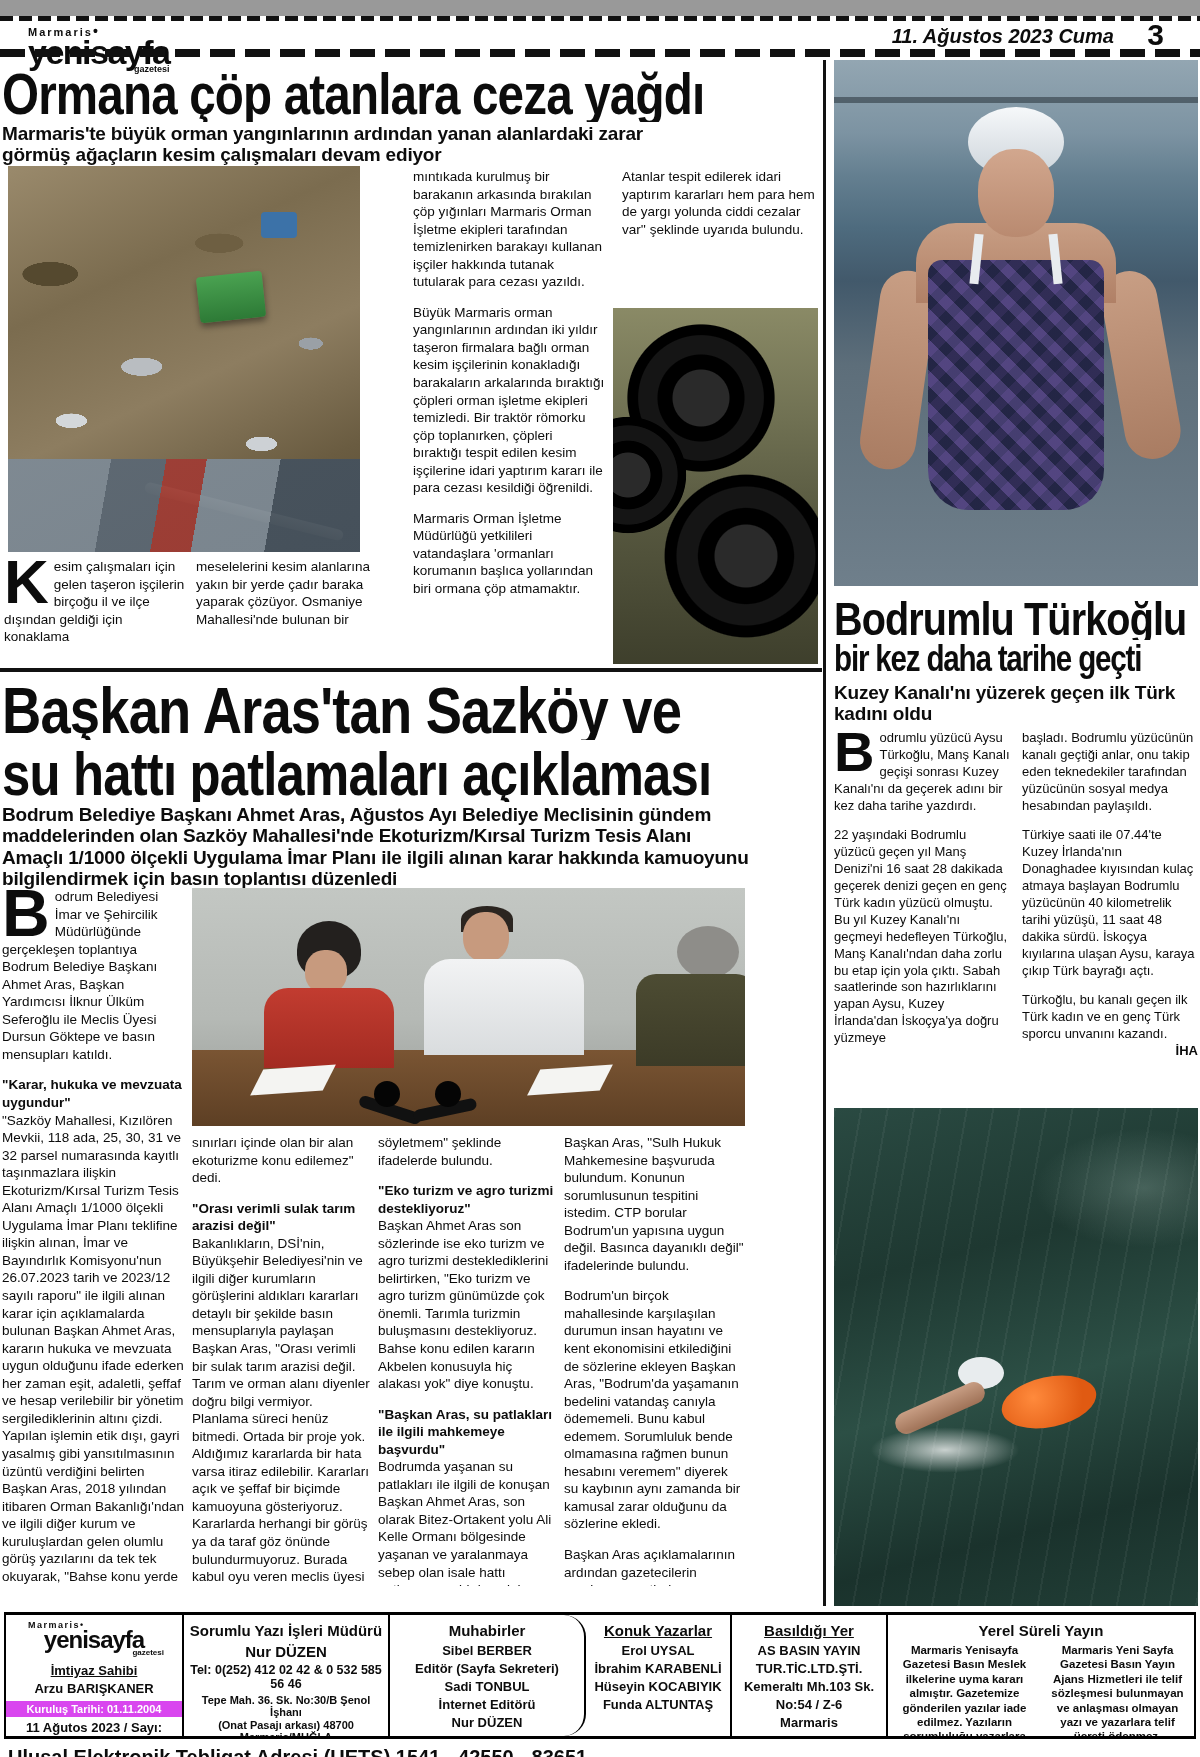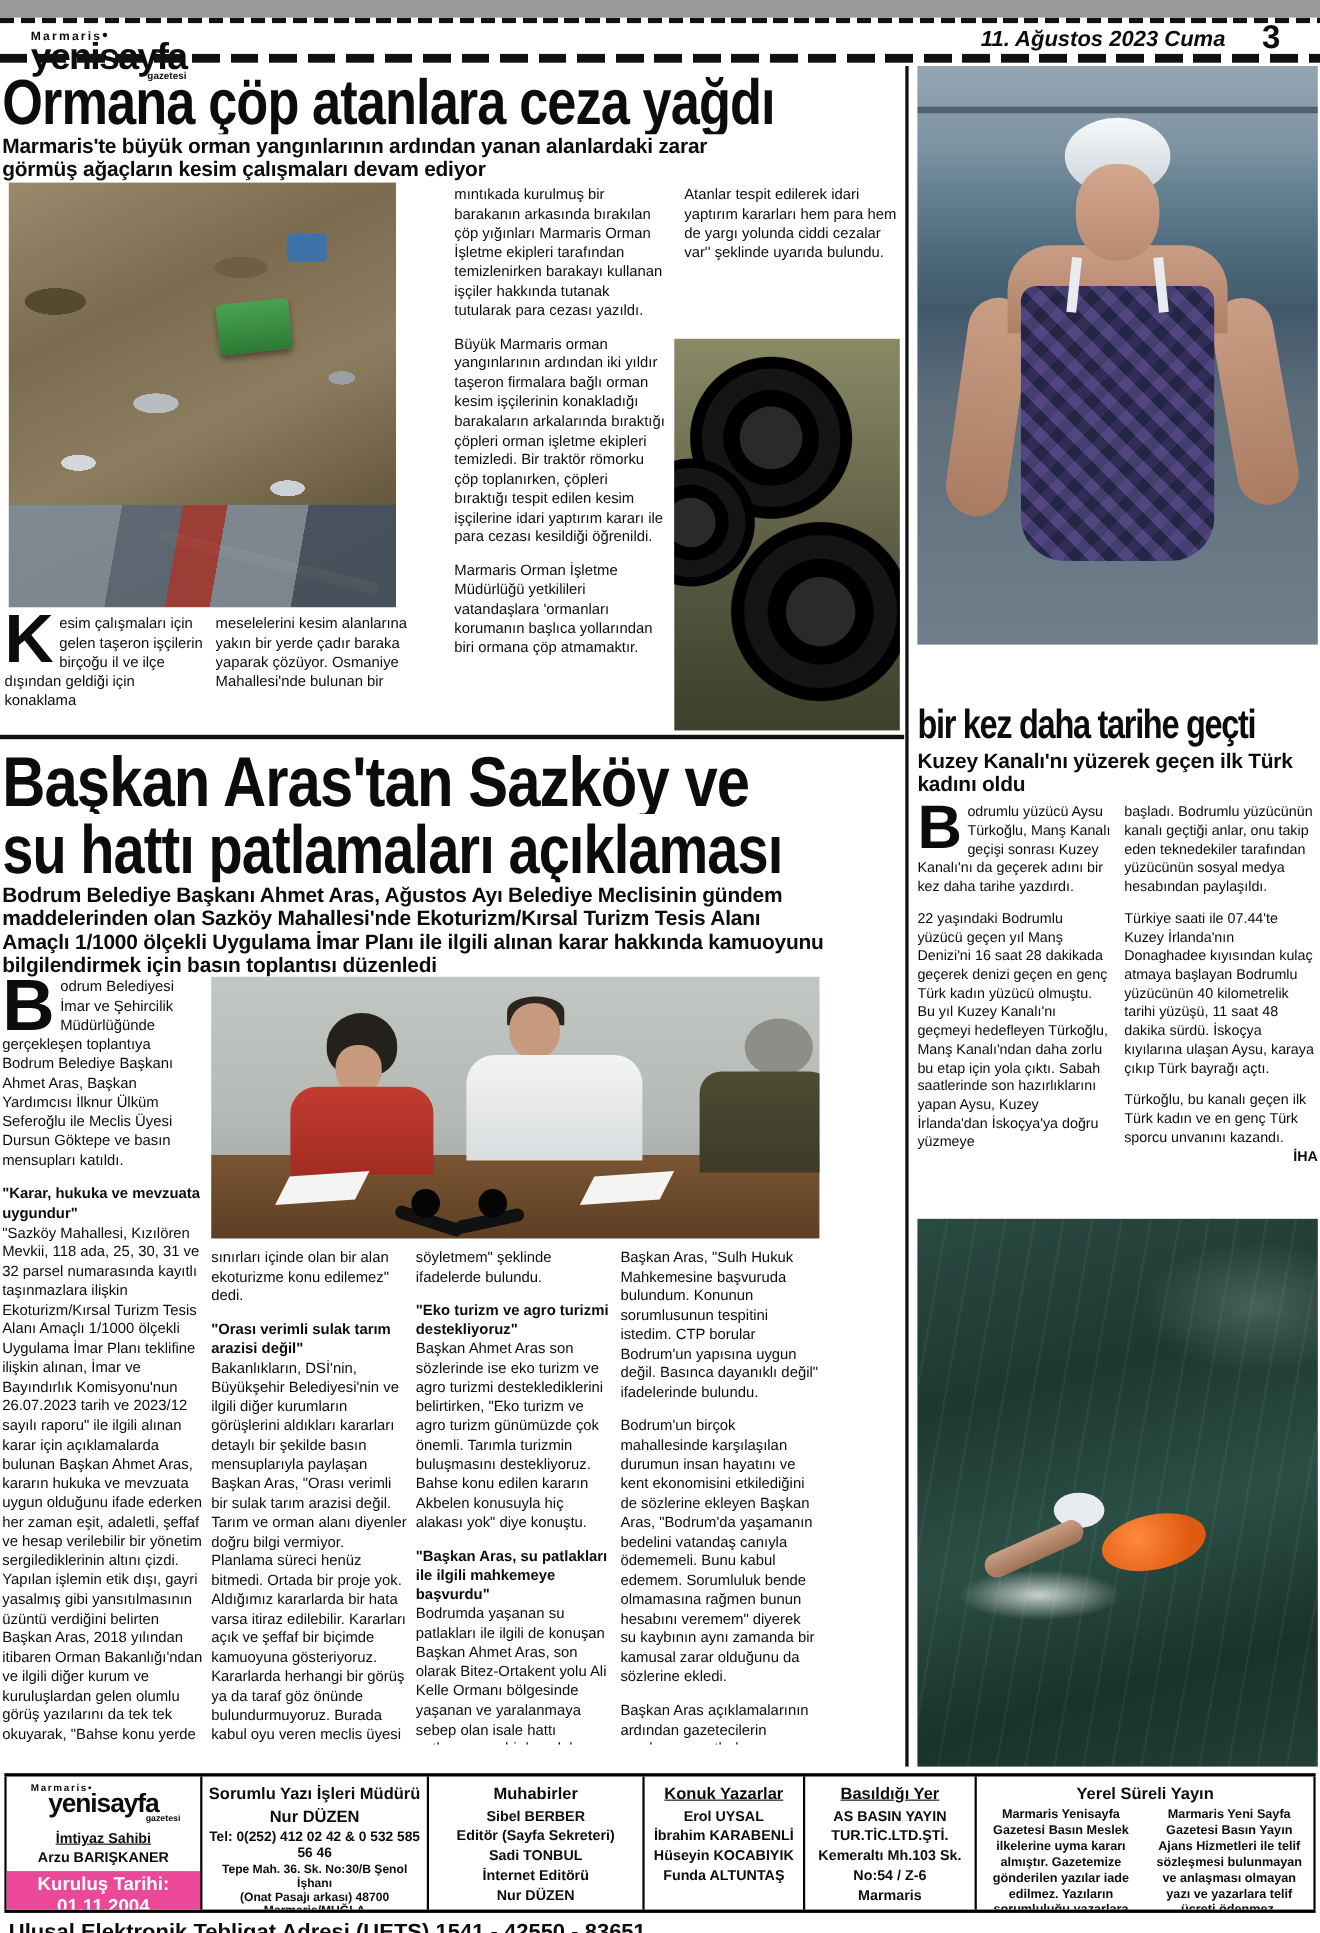--- a/index.html
+++ b/index.html
@@ -105,21 +105,21 @@
   .fbox{border-right:2px solid #000;padding:5px 4px;text-align:center;overflow:hidden;}
   .fbox:first-child{border-left:2px solid #000;}
   .f-title{font-weight:bold;font-size:15px;margin:2px 0 4px;}
   .f-title.u{text-decoration:underline;}
   .f-line{font-weight:bold;font-size:13px;margin:3px 0;}
   .f-small{font-weight:bold;font-size:11px;margin:1px 0;}
   .f-logo-main{font-size:24px;font-weight:bold;letter-spacing:-1px;line-height:.85;display:block;}
   .f-logo-top{font-size:9px;font-weight:bold;letter-spacing:1.5px;display:block;text-align:left;padding-left:18px;}
   .f-logo-top::after{content:"•";}
   .f-logo-sub{font-size:8px;font-weight:bold;display:block;text-align:right;padding-right:14px;margin-top:-2px;}
-  .f-black{background:#ec4899;color:#fff;font-weight:bold;font-size:17px;padding:2px 0;margin:5px -4px 3px;}
+  .f-black{background:#d946ef;color:#fff;font-weight:bold;font-size:11px;padding:2px 0;margin:5px -4px 3px;}
   .f-cols{display:flex;gap:8px;margin-top:3px;}
   .f-cols>div{flex:1;font-size:11.5px;font-weight:bold;line-height:1.25;}
 
   
   .bbar{display:flex;align-items:stretch;background:#fff;}
   .bbar-left{display:flex;align-items:center;padding:0 14px 0 8px;font-size:20px;font-weight:bold;white-space:nowrap;}
   .bbar-right{flex:1;background:#000;color:#fff;display:flex;align-items:center;gap:14px;padding:0 10px 0 14px;}
   .bbar-sep{width:5px;height:20px;background:#fff;margin-right:2px;}
   .bbar-contact{font-size:19px;font-weight:bold;white-space:nowrap;}
 </style>
@@ -232,20 +232,23 @@
     <div class="swm-armL"></div>
     <div class="swm-armR"></div>
     <div class="swm-body"></div>
     <div class="swm-suit"></div>
     <div class="swm-strapL"></div>
     <div class="swm-strapR"></div>
     <div class="swm-cap"></div>
     <div class="swm-face"></div>
   </div>
 
+  <div class="abs hlbox" style="left:834px;top:576px;width:364px;height:48px;">
+    <div class="hl" style="font-size:46px;transform:scaleX(.86);">Bodrumlu Türkoğlu</div>
+  </div>
   <div class="abs hlbox" style="left:834px;top:622px;width:364px;height:42px;">
     <div class="hl" style="font-size:37px;transform:scaleX(.8);letter-spacing:-1.5px;">bir kez daha tarihe geçti</div>
   </div>
   <div class="abs sub" style="left:834px;top:666px;width:364px;">Kuzey Kanalı'nı yüzerek geçen ilk Türk kadını oldu</div>
 
   <div class="abs col" style="left:834px;top:714px;width:176px;height:374px;font-size:13px;">
     <p><span class="dropcap" style="font-size:56px;">B</span><span>odrumlu yüzücü Aysu Türkoğlu, Manş Kanalı geçişi sonrası Kuzey Kanalı'nı da geçerek adını bir kez daha tarihe yazdırdı.</span></p>
     <p>22 yaşındaki Bodrumlu yüzücü geçen yıl Manş Denizi'ni 16 saat 28 dakikada geçerek denizi geçen en genç Türk kadın yüzücü olmuştu. Bu yıl Kuzey Kanalı'nı geçmeyi hedefleyen Türkoğlu, Manş Kanalı'ndan daha zorlu bu etap için yola çıktı. Sabah saatlerinde son hazırlıklarını yapan Aysu, Kuzey İrlanda'dan İskoçya'ya doğru yüzmeye</p>
   </div>
   <div class="abs col" style="left:1022px;top:714px;width:176px;height:374px;font-size:13px;">
@@ -274,21 +277,21 @@
       <div class="f-line">11 Ağutos 2023 / Sayı: 5855</div>
     </div>
     <div class="fbox" style="width:196px;">
       <div class="f-title">Sorumlu Yazı İşleri Müdürü</div>
       <div class="f-line" style="font-size:15px;">Nur DÜZEN</div>
       <div class="f-line" style="font-size:12.5px;">Tel: 0(252) 412 02 42 &amp; 0 532 585 56 46</div>
       <div class="f-small">Tepe Mah. 36. Sk. No:30/B Şenol İşhanı</div>
       <div class="f-small">(Onat Pasajı arkası) 48700 Marmaris/MUĞLA</div>
 
     </div>
-    <div class="fbox" style="width:186px;">
+    <div class="fbox" style="width:186px;border-radius:22px;">
       <div class="f-title">Muhabirler</div>
       <div class="f-line">Sibel BERBER</div>
       <div class="f-line">Editör (Sayfa Sekreteri)</div>
       <div class="f-line">Sadi TONBUL</div>
       <div class="f-line">İnternet Editörü</div>
       <div class="f-line">Nur DÜZEN</div>
     </div>
     <div class="fbox" style="width:136px;">
       <div class="f-title u">Konuk Yazarlar</div>
       <div class="f-line">Erol UYSAL</div>

